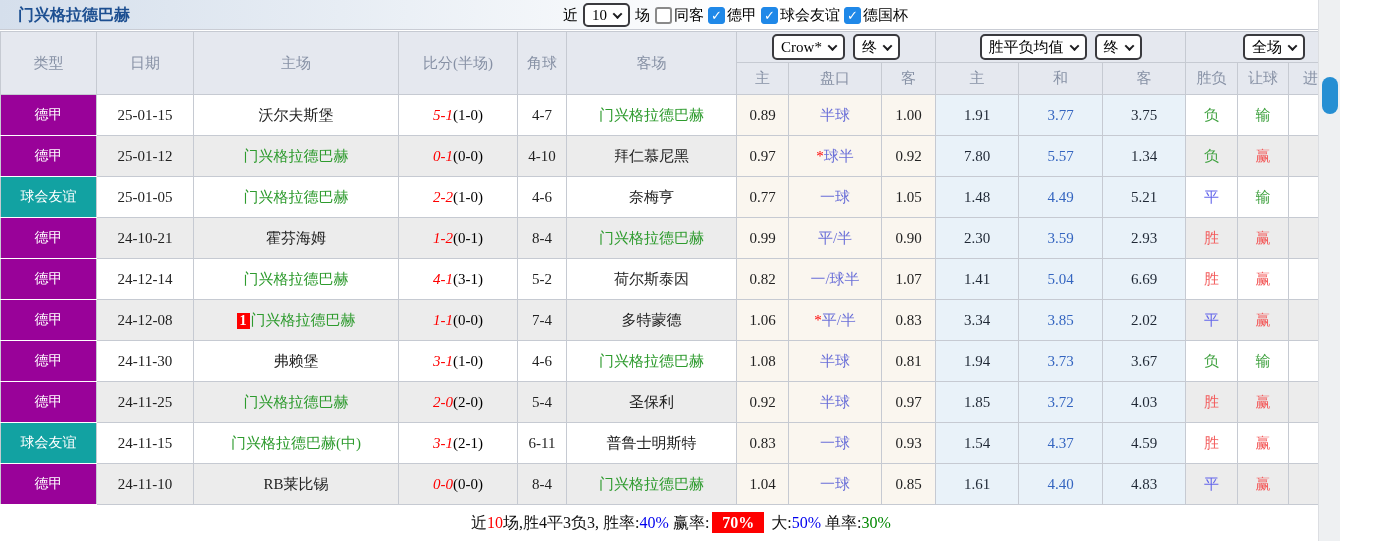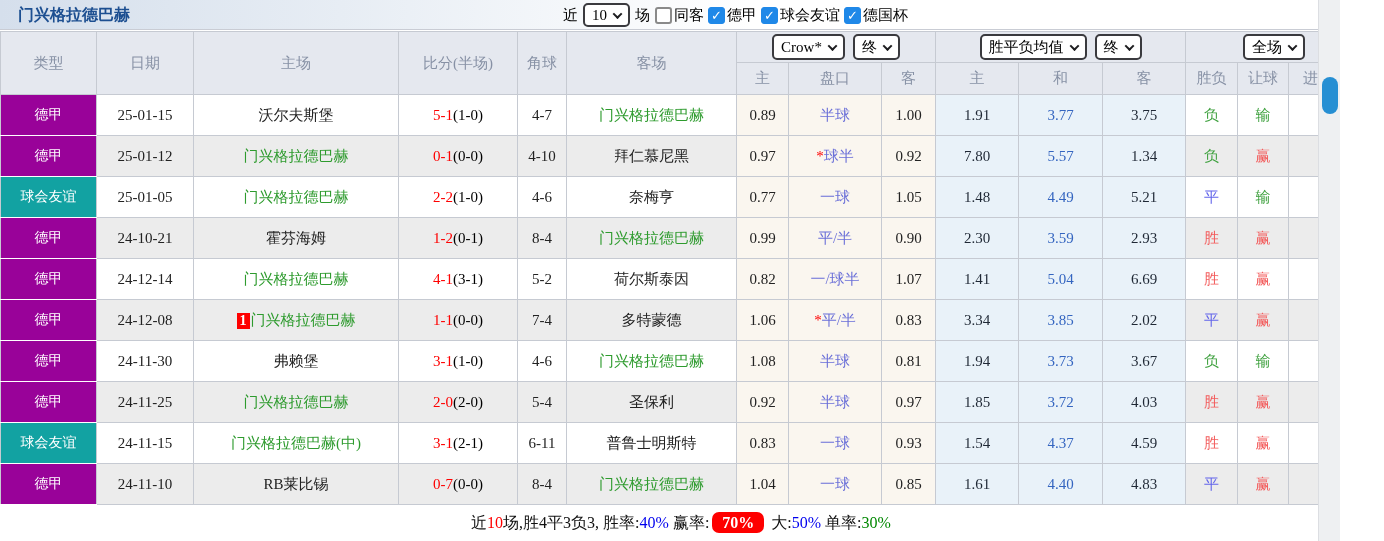--- a/index.html
+++ b/index.html
@@ -28,40 +28,40 @@
   thead th { background:#e5e8ef; color:#8791a5; font-weight:normal; font-size:15px; }
   tr.selrow th { height:31px; }
   tr.subrow th { height:32px; }
   thead th.grp .sel { height:26px; margin:0 4px; }
   tbody td { height:41px; font-size:15px; color:#222; background:#fff; }
   tr.alt td { background:#ececec; }
   td.type { color:#fff; font-size:14px; border-bottom:1px solid #fff; border-top:1px solid #fff; }
   td.type.league { background:#990299 !important; }
   td.type.friendly { background:#12a2a2 !important; }
   .subject { color:#2e9b2e; }
-  .ft { color:#fe0000; }
+  .ft { color:#fe0000;font-style:italic; }
   .ht { color:#000000; }
   .badge1 { display:inline-block; background:#fe0000; color:#fff; font-weight:bold; padding:0 3px; margin-right:1px; font-size:14px; }
   td.odd, td.handicap { background:#faf6ef !important; }
   td.handicap { color:#6a6fd8; }
   .star { color:#fe0000; }
   td.avg { background:#e9f2f9 !important; color:#1f2835;margin-top:24px; }
   td.avg.mid { color:#3465c0; }
   td.res { font-size:15px; }
   .c-red { color:#f35b5b; }
   .c-green { color:#3fa13f; }
   .c-blue { color:#6466ea; }
 
   
   .footer { position:absolute; left:0; top:506px; width:1362px; height:35px; line-height:33px;
             text-align:center; font-size:16px; color:#111; background:#fff; }
   .footer .f-red { color:#fe0000; }
   .footer .f-blue { color:#0000ee; }
   .footer .f-green { color:#008800;text-align:right; }
-  .footer .f-badge { background:#fe0000; color:#fff; font-weight:bold; padding:2px 10px; margin:0 3px;border-radius:7px; }
+  .footer .f-badge { background:#fe0000; color:#fff; font-weight:bold; padding:2px 10px; margin:0 3px; }
 
   
   .scroll-track { position:absolute; right:0; top:0; width:22px; height:541px; background:#eef0f2; border-left:1px solid #dcdee2; }
   .scroll-thumb { position:absolute; left:3px; top:77px; width:16px; height:37px; background:#268fd3; border-radius:8px; }
 </style>
 </head>
 <body>
 
 <div class="screen">
 
@@ -309,21 +309,21 @@
           <td class="avg mid">4.37</td>
           <td class="avg">4.59</td>
           <td class="res c-red">胜</td>
           <td class="res c-red">赢</td>
           <td class="res c-red">大</td>
         </tr>
         <tr class="alt">
           <td class="type league">德甲</td>
           <td class="date">24-11-10</td>
           <td class="team"><span>RB莱比锡</span></td>
-          <td class="score"><span class="ft">0-7</span><span class="ht">(0-0)</span></td>
+          <td class="score"><span class="ft">0-0</span><span class="ht">(0-0)</span></td>
           <td class="corners">8-4</td>
           <td class="team"><span class="subject">门兴格拉德巴赫</span></td>
           <td class="odd">1.04</td>
           <td class="handicap">一球</td>
           <td class="odd">0.85</td>
           <td class="avg">1.61</td>
           <td class="avg mid">4.40</td>
           <td class="avg">4.83</td>
           <td class="res c-blue">平</td>
           <td class="res c-red">赢</td>

